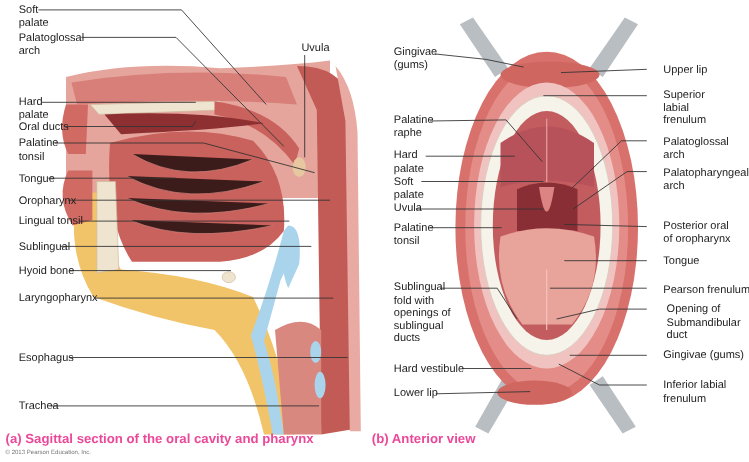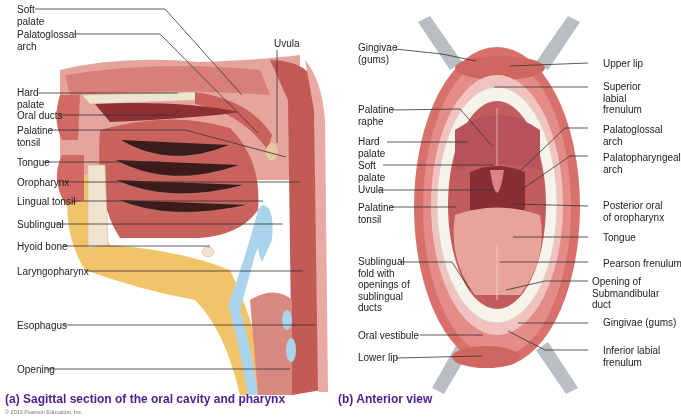--- a/index.html
+++ b/index.html
@@ -1,18 +1,18 @@
 <!DOCTYPE html>
 <html><head>
 <meta charset="utf-8">
 <style>
   html,body{margin:0;padding:0;background:#fff;}
   body{width:681px;height:420px;position:relative;overflow:hidden;font-family:"Liberation Sans",sans-serif;}
   .lbl{position:absolute;font-size:10px;font-weight:normal;color:#222;line-height:11.5px;white-space:pre;margin-left:12px;}
-  .cap{position:absolute;font-size:12px;font-weight:bold;color:#4c1d95;}
+  .cap{position:absolute;font-size:12px;font-weight:bold;color:#ec4899;}
   .copy{position:absolute;font-size:5.5px;color:#777;}
   svg{position:absolute;left:0;top:0;}
 </style>
 </head>
 <body>
 
 <svg width="681" height="420" viewBox="0 0 681 420">
 
   <g>
 
@@ -136,21 +136,21 @@
     <div class="lbl" style="left: 5px; top: 110px;">Oral ducts</div>
     <div class="lbl" style="left: 5px; top: 125px;">Palatine
 tonsil</div>
     <div class="lbl" style="left: 5px; top: 157px;">Tongue</div>
     <div class="lbl" style="left: 5px; top: 177px;">Oropharynx</div>
     <div class="lbl" style="left: 5px; top: 196px;">Lingual tonsil</div>
     <div class="lbl" style="left: 5px; top: 219px;">Sublingual</div>
     <div class="lbl" style="left: 5px; top: 241px;">Hyoid bone</div>
     <div class="lbl" style="left: 5px; top: 266px;">Laryngopharynx</div>
     <div class="lbl" style="left: 5px; top: 320px;">Esophagus</div>
-    <div class="lbl" style="left: 5px; top: 364px;">Opening</div>
+    <div class="lbl" style="left: 5px; top: 364px;">Trachea</div>
   </div>
 <div class="cap" style="left:5px;top:392px;">(a) Sagittal section of the oral cavity and pharynx</div>
 <div class="copy" style="left:5px;top:409px;">© 2013 Pearson Education, Inc.</div>
 
 <div id="labels-b-left">
     <div class="lbl" style="left: 346px; top: 42px;">Gingivae
 (gums)</div>
     <div class="lbl" style="left: 346px; top: 104px;">Palatine
 raphe</div>
     <div class="lbl" style="left: 346px; top: 136px;">Hard
@@ -158,36 +158,36 @@
     <div class="lbl" style="left: 346px; top: 160px;">Soft
 palate</div>
     <div class="lbl" style="left: 346px; top: 184px;">Uvula</div>
     <div class="lbl" style="left: 346px; top: 202px;">Palatine
 tonsil</div>
     <div class="lbl" style="left: 346px; top: 256px;">Sublingual
 fold with
 openings of
 sublingual
 ducts</div>
-    <div class="lbl" style="left: 346px; top: 330px;">Oral vestibule</div>
+    <div class="lbl" style="left: 346px; top: 330px;">Hard vestibule</div>
     <div class="lbl" style="left: 346px; top: 352px;">Lower lip</div>
   </div>
 <div id="labels-b-right">
     <div class="lbl" style="left: 591px; top: 58px;">Upper lip</div>
     <div class="lbl" style="left: 591px; top: 81px;">Superior
 labial
 frenulum</div>
     <div class="lbl" style="left: 591px; top: 124px;">Palatoglossal
 arch</div>
     <div class="lbl" style="left: 591px; top: 152px;">Palatopharyngeal
 arch</div>
     <div class="lbl" style="left: 591px; top: 200px;">Posterior oral
 of oropharynx</div>
     <div class="lbl" style="left: 591px; top: 232px;">Tongue</div>
     <div class="lbl" style="left: 591px; top: 258px;">Pearson frenulum</div>
-    <div class="lbl" style="left: 580px; top: 276px;">Opening of
+    <div class="lbl" style="left: 594px; top: 276px;">Opening of
 Submandibular
 duct</div>
     <div class="lbl" style="left: 591px; top: 317px;">Gingivae (gums)</div>
     <div class="lbl" style="left: 591px; top: 345px;">Inferior labial
 frenulum</div>
   </div>
 <div class="cap" style="left:338px;top:392px;text-align:center;">(b) Anterior view</div>
 
 </body></html>

